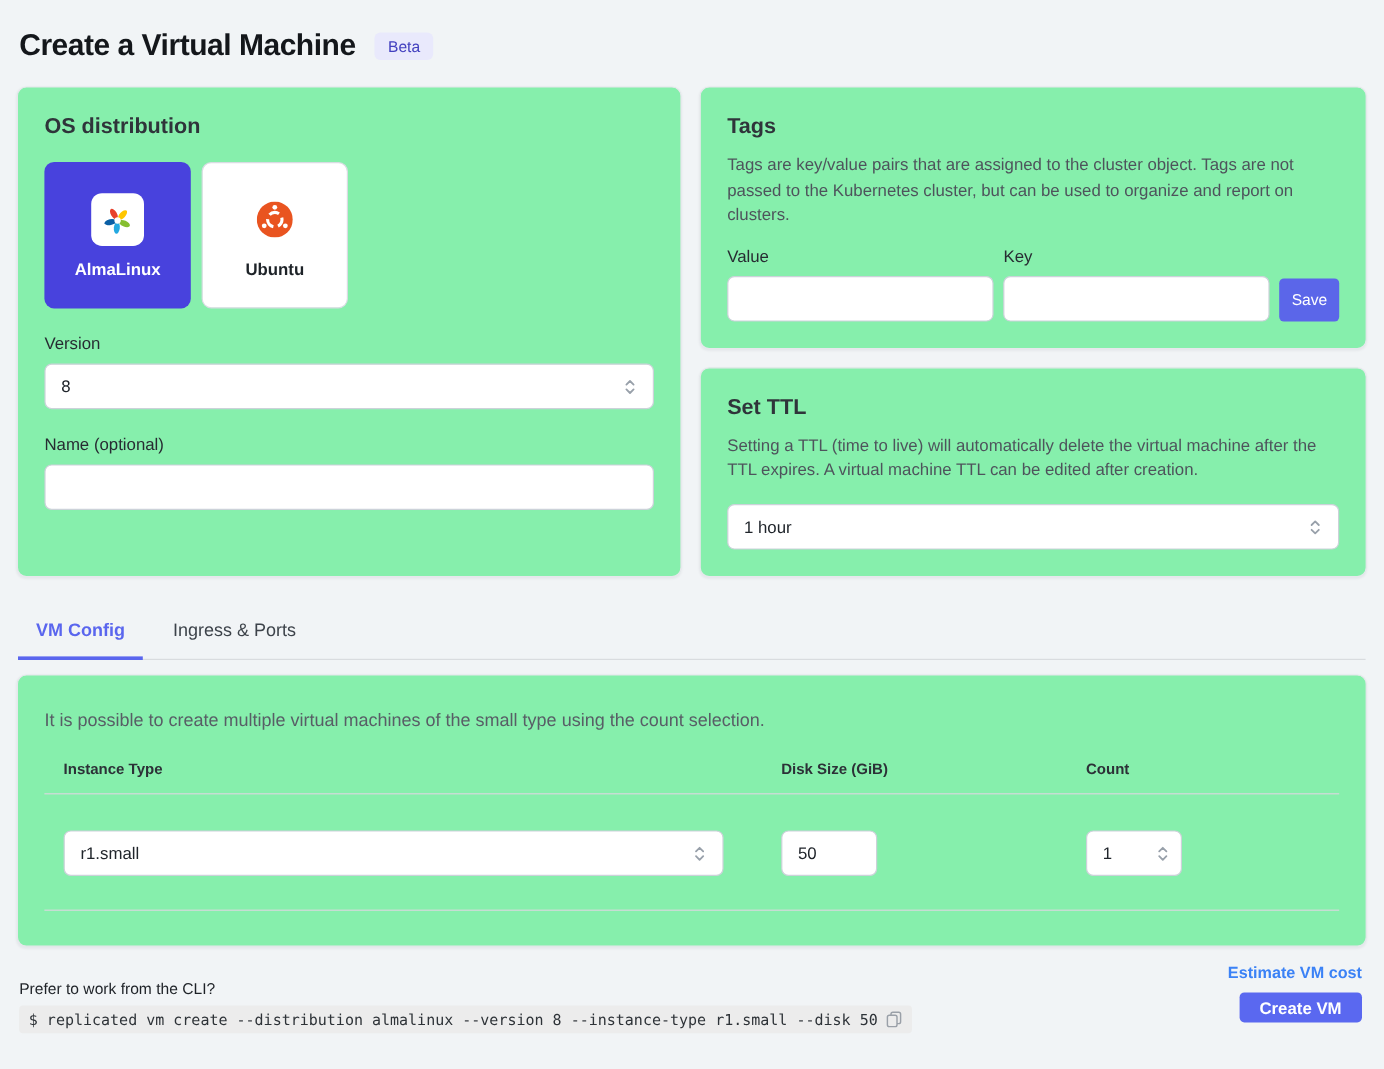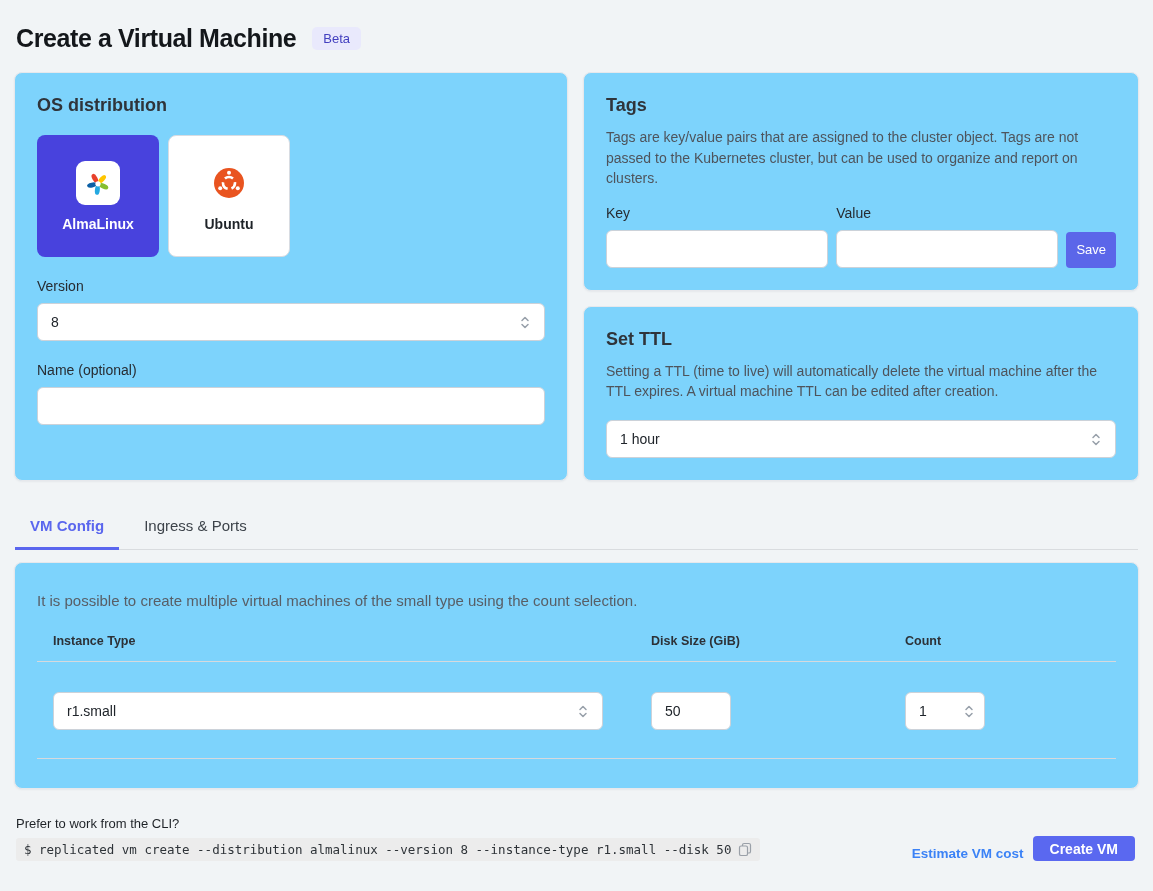--- a/index.html
+++ b/index.html
@@ -13,21 +13,21 @@
   
   .header { display:flex; align-items:center; gap:16px; padding:24px 16px 19px; }
   .page-title { font-size:25px; font-weight:800; color:#14171b; letter-spacing:-0.4px; }
   .beta-badge {
     background:#e9e9fc; color:#4340bf; font-size:13px; font-weight:500;
     padding:5px 11px; border-radius:5px; line-height:1;
   }
   
   .cards-row { display:flex; gap:15px; padding:0 14px; align-items:stretch; height:409px; }
   .card {
-    background:#7dd3fc; border:1px solid #e6e8ec; border-radius:8px;
+    background:#86efac; border:1px solid #e6e8ec; border-radius:8px;
     box-shadow:0 1px 2px rgba(16,24,40,.05);
   }
   .card-title { font-size:18px; font-weight:700; color:#2f343a; }
   .os-card { flex:0 0 554px; padding:22px; }
   .right-col { flex:1; display:flex; flex-direction:column; gap:15px; }
   .tags-card { height:222px; padding:22px; }
   .ttl-card { flex:1; padding:22px; }
 
   
   .tiles { display:flex; gap:9px; margin-top:19px; }
@@ -102,21 +102,21 @@
   
   .footer { display:flex; justify-content:space-between; padding:14px 18px 0 16px; }
   .footer-left { margin-top:13px; }
   .cli-prompt { font-size:13px; color:#1e2227; }
   .cli-bar {
     margin-top:7px; display:inline-flex; align-items:center; gap:7px;
     background:#ececec; border-radius:3px; padding:4px 8px;
     font-family:"DejaVu Sans Mono", monospace; font-size:12.5px; color:#2e3338;
   }
   .copy-icon { cursor:pointer; display:block; }
-  .footer-right { display:flex; flex-direction:row; align-items:flex-end; gap:9px; }
+  .footer-right { display:flex; flex-direction:column; align-items:flex-end; gap:9px; }
   .estimate-link { font-size:13.5px; font-weight:700; color:#3b82f6; text-decoration:none; cursor:pointer; }
   .create-button {
     height:25px; padding:0 17px; background:#5a68f0; color:#fff; border:none;
     border-radius:4px; font-size:14px; font-weight:700; cursor:pointer;
     font-family:"Liberation Sans",sans-serif;
   }
 </style>
 </head>
 <body>
 
@@ -174,25 +174,25 @@
     <input class="text-input" type="text" value="" style="">
   </div>
 
   <div class="right-col">
 
     <div class="card tags-card">
       <div class="card-title">Tags</div>
       <div class="card-desc">Tags are key/value pairs that are assigned to the cluster object. Tags are not passed to the Kubernetes cluster, but can be used to organize and report on clusters.</div>
       <div class="tags-form">
         <div class="tags-col">
+          <div class="field-label">Value</div>
+          <input class="text-input" type="text" value="" style="">
+        </div>
+        <div class="tags-col">
           <div class="field-label">Key</div>
-          <input class="text-input" type="text" value="" style="">
-        </div>
-        <div class="tags-col">
-          <div class="field-label">Value</div>
           <input class="text-input" type="text" value="" style="">
         </div>
         <button class="save-button">Save</button>
       </div>
     </div>
 
     <div class="card ttl-card">
       <div class="card-title">Set TTL</div>
       <div class="card-desc">Setting a TTL (time to live) will automatically delete the virtual machine after the TTL expires. A virtual machine TTL can be edited after creation.</div>
       <div class="select">

